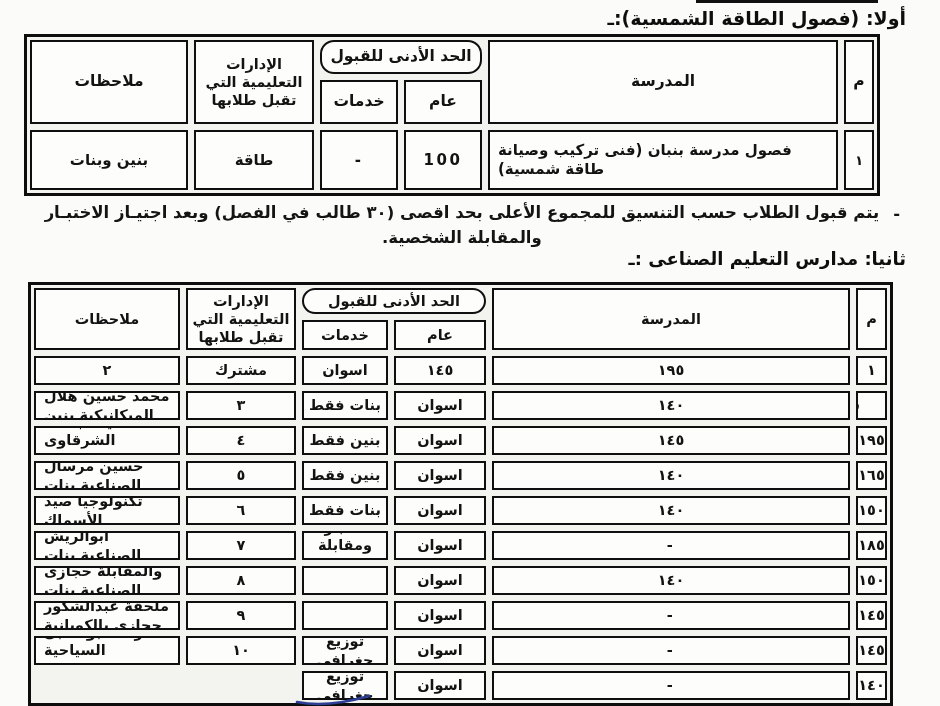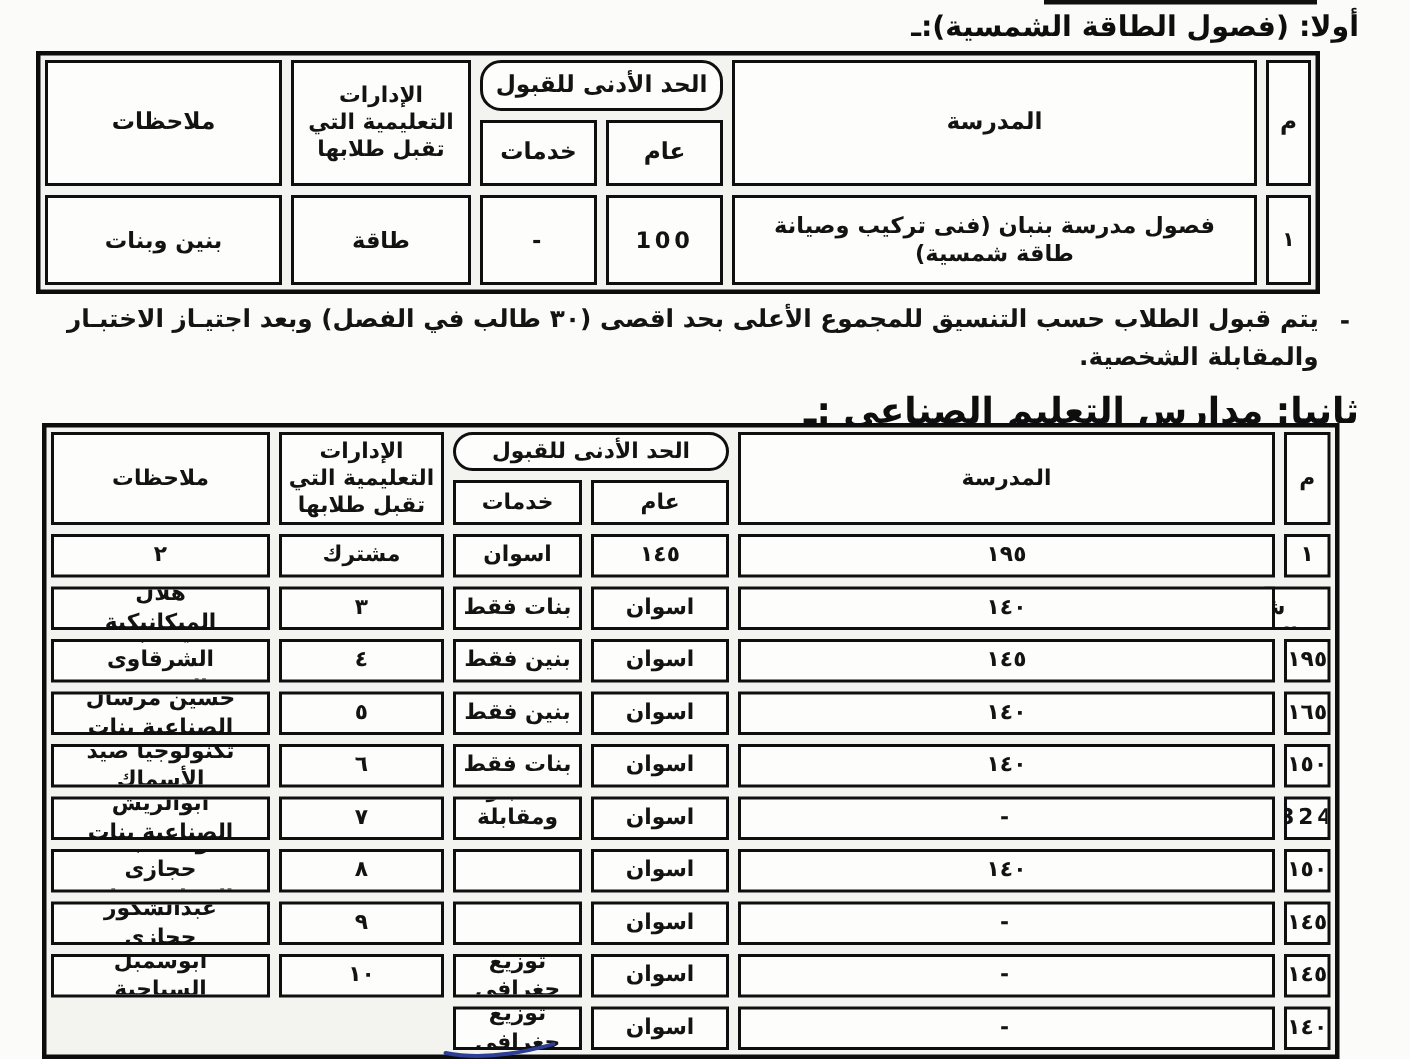--- a/index.html
+++ b/index.html
@@ -15,29 +15,29 @@
     position: absolute; top: 0; right: 62px; width: 182px;
     border-top: 3px solid #101010;
   }
 
   .heading {
     position: absolute; right: 34px;
     font-weight: bold; font-size: 19px; color: #0e0e0e;
     letter-spacing: 0.2px; white-space: nowrap;
   }
   .h1 { top: 7px; }
-  .h2 { top: 260px; font-size: 24px; margin-left: 23px; }
+  .h2 { top: 248px; font-size: 18px; margin-left: 23px; }
 
   .note {
     position: absolute; top: 200px; right: 40px; width: 872px;
     display: flex; gap: 14px;
     font-weight: bold; font-size: 16.5px; line-height: 25px; color: #141414;
   }
   .note .bullet { flex: 0 0 auto; padding-top: 1px; }
-  .note .note-text { text-align: right; }
+  .note .note-text { text-align: center; }
 
   .tbl {
     position: absolute;
     display: grid;
     gap: 6px;
     border: 3px solid #0d0d0d;
     padding: 3px;
     background: #f3f3ef;
   }
   .tbl1 {
@@ -56,21 +56,21 @@
     display: flex; align-items: center; justify-content: center;
     font-weight: bold; text-align: center;
     font-size: 15px; line-height: 1.25; overflow: hidden;
   }
   .hd { font-size: 15.5px; }
   .tbl2 .hd { font-size: 14px; }
   .hd-admin { font-size: 14.5px; padding: 0 3px; }
   .tbl2 .hd-admin { font-size: 12.5px; }
   .span2r { grid-row: span 2; }
   .span2c { grid-column: span 2; border-radius: 14px; }
-  .c-school { justify-content: flex-start; text-align: center; padding: 0 20px; }
+  .c-school { justify-content: flex-start; text-align: left; padding: 0 8px; }
   .c-num { letter-spacing: 2.5px; font-size: 15px; }
   .tbl2 .c-num { font-size: 14.5px; }
   .c-serial { font-size: 13.5px; }
   .c-notes.small { font-size: 11.5px; }
   .tbl2 .cell { font-size: 14.5px; }
 
   .pen-mark { position: absolute; left: 291px; top: 691px; }
 </style>
 </head>
 <body>
@@ -138,21 +138,21 @@
       <div class="cell c-admin">اسوان</div>
       <div class="cell c-notes">بنين فقط</div>
       <div class="cell c-serial">٥</div>
       <div class="cell c-school">حسين مرسال الصناعية بنات</div>
       <div class="cell c-num">١٥٠</div>
       <div class="cell c-num">١٤٠</div>
       <div class="cell c-admin">اسوان</div>
       <div class="cell c-notes">بنات فقط</div>
       <div class="cell c-serial">٦</div>
       <div class="cell c-school">تكنولوجيا صيد الأسماك</div>
-      <div class="cell c-num">324</div>
+      <div class="cell c-num">١٨٥</div>
       <div class="cell c-num">-</div>
       <div class="cell c-admin">اسوان</div>
       <div class="cell c-notes small">اختبار ومقابلة شخصية</div>
       <div class="cell c-serial">٧</div>
       <div class="cell c-school">ابوالريش الصناعية بنات</div>
       <div class="cell c-num">١٥٠</div>
       <div class="cell c-num">١٤٠</div>
       <div class="cell c-admin">اسوان</div>
       <div class="cell c-notes"></div>
       <div class="cell c-serial">٨</div>

